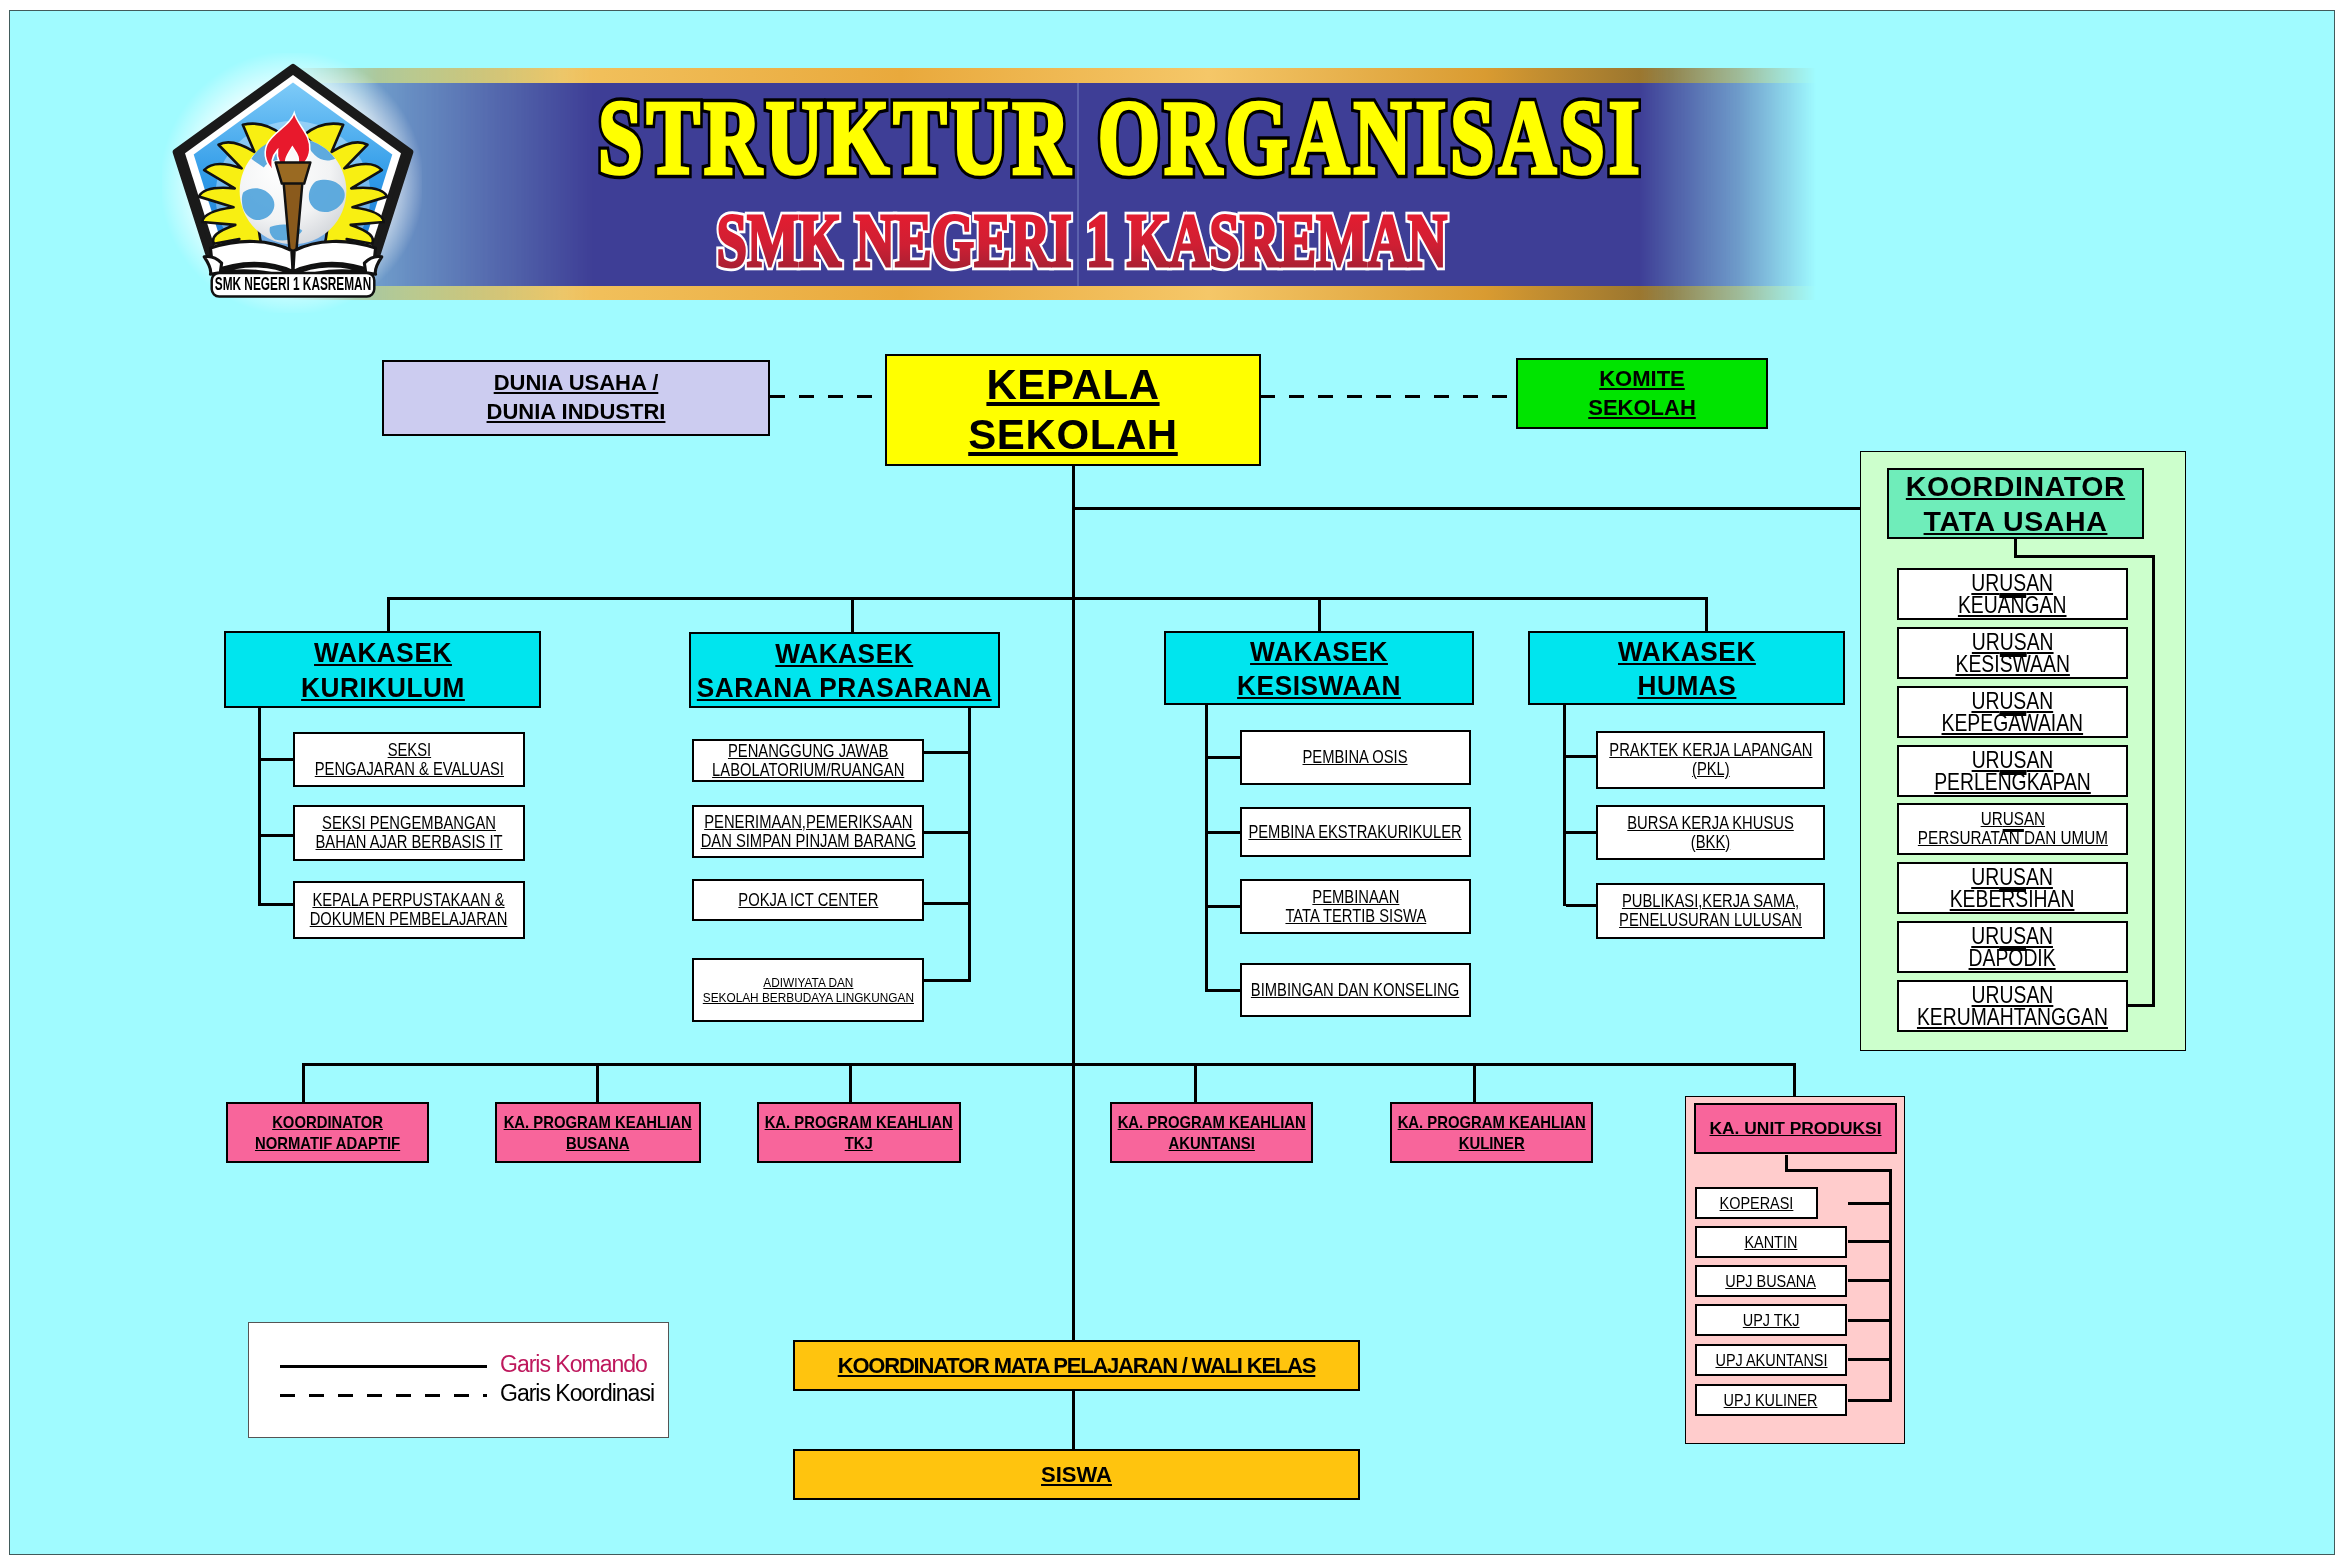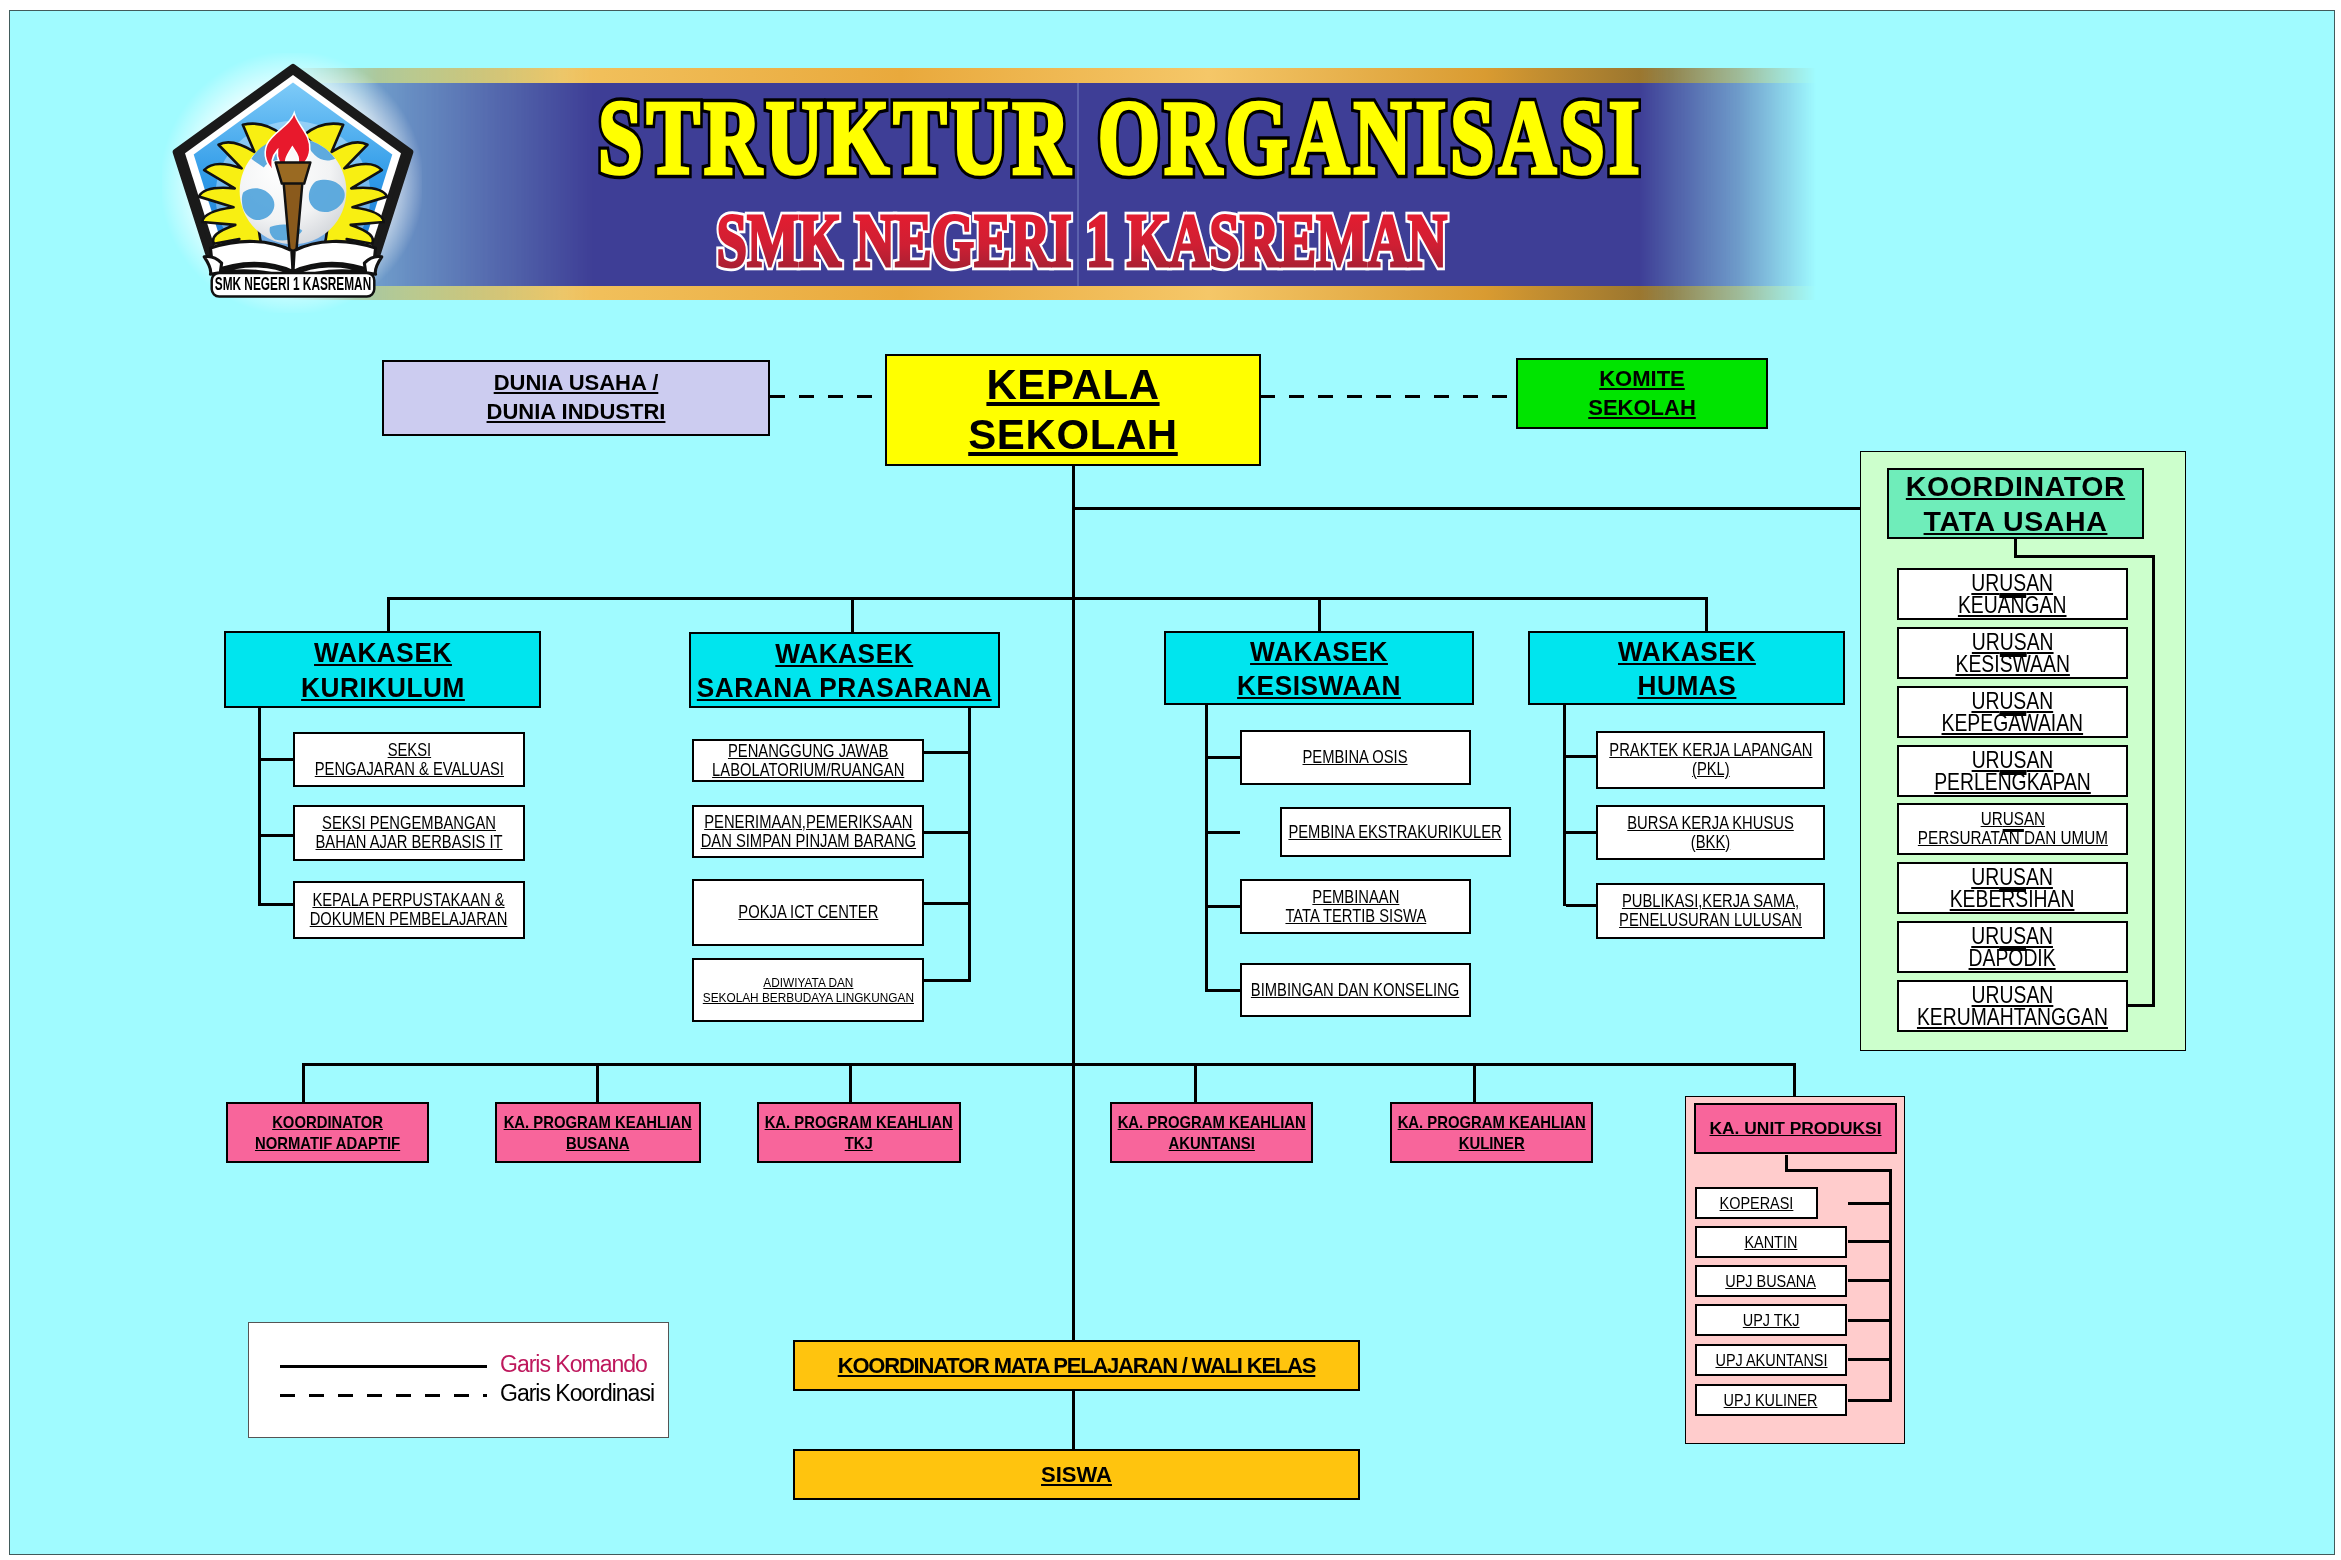--- a/index.html
+++ b/index.html
@@ -249,31 +249,31 @@
 <div class="bx kid" style="left:293px;top:881px;width:232px;height:58px;background:#fff;">
     <div class="t">KEPALA PERPUSTAKAAN &amp;<br>DOKUMEN PEMBELAJARAN</div>
   </div>
 
 <div class="bx kid" style="left:692px;top:739px;width:232px;height:43px;background:#fff;">
     <div class="t">PENANGGUNG JAWAB<br>LABOLATORIUM/RUANGAN</div>
   </div>
 <div class="bx kid" style="left:692px;top:805px;width:232px;height:53px;background:#fff;">
     <div class="t">PENERIMAAN,PEMERIKSAAN<br>DAN SIMPAN PINJAM BARANG</div>
   </div>
-<div class="bx kid" style="left:692px;top:879px;width:232px;height:67px;background:#fff;">
+<div class="bx kid" style="left:692px;top:879px;width:232px;height:42px;background:#fff;">
     <div class="t">POKJA ICT CENTER</div>
   </div>
 <div class="bx kid" style="left:692px;top:958px;width:232px;height:64px;background:#fff;font-size:13.6px;line-height:15px;">
     <div class="t" style="transform:scaleX(.87);">ADIWIYATA DAN<br>SEKOLAH BERBUDAYA LINGKUNGAN</div>
   </div>
 
 <div class="bx kid" style="left:1240px;top:730px;width:231px;height:55px;background:#fff;">
     <div class="t">PEMBINA OSIS</div>
   </div>
-<div class="bx kid" style="left:1240px;top:807px;width:231px;height:50px;background:#fff;margin-left:40px;">
+<div class="bx kid" style="left:1240px;top:807px;width:231px;height:50px;background:#fff;">
     <div class="t">PEMBINA EKSTRAKURIKULER</div>
   </div>
 <div class="bx kid" style="left:1240px;top:879px;width:231px;height:55px;background:#fff;">
     <div class="t">PEMBINAAN<br>TATA TERTIB SISWA</div>
   </div>
 <div class="bx kid" style="left:1240px;top:963px;width:231px;height:54px;background:#fff;">
     <div class="t">BIMBINGAN DAN KONSELING</div>
   </div>
 
 <div class="bx kid" style="left:1596px;top:731px;width:229px;height:58px;background:#fff;">

